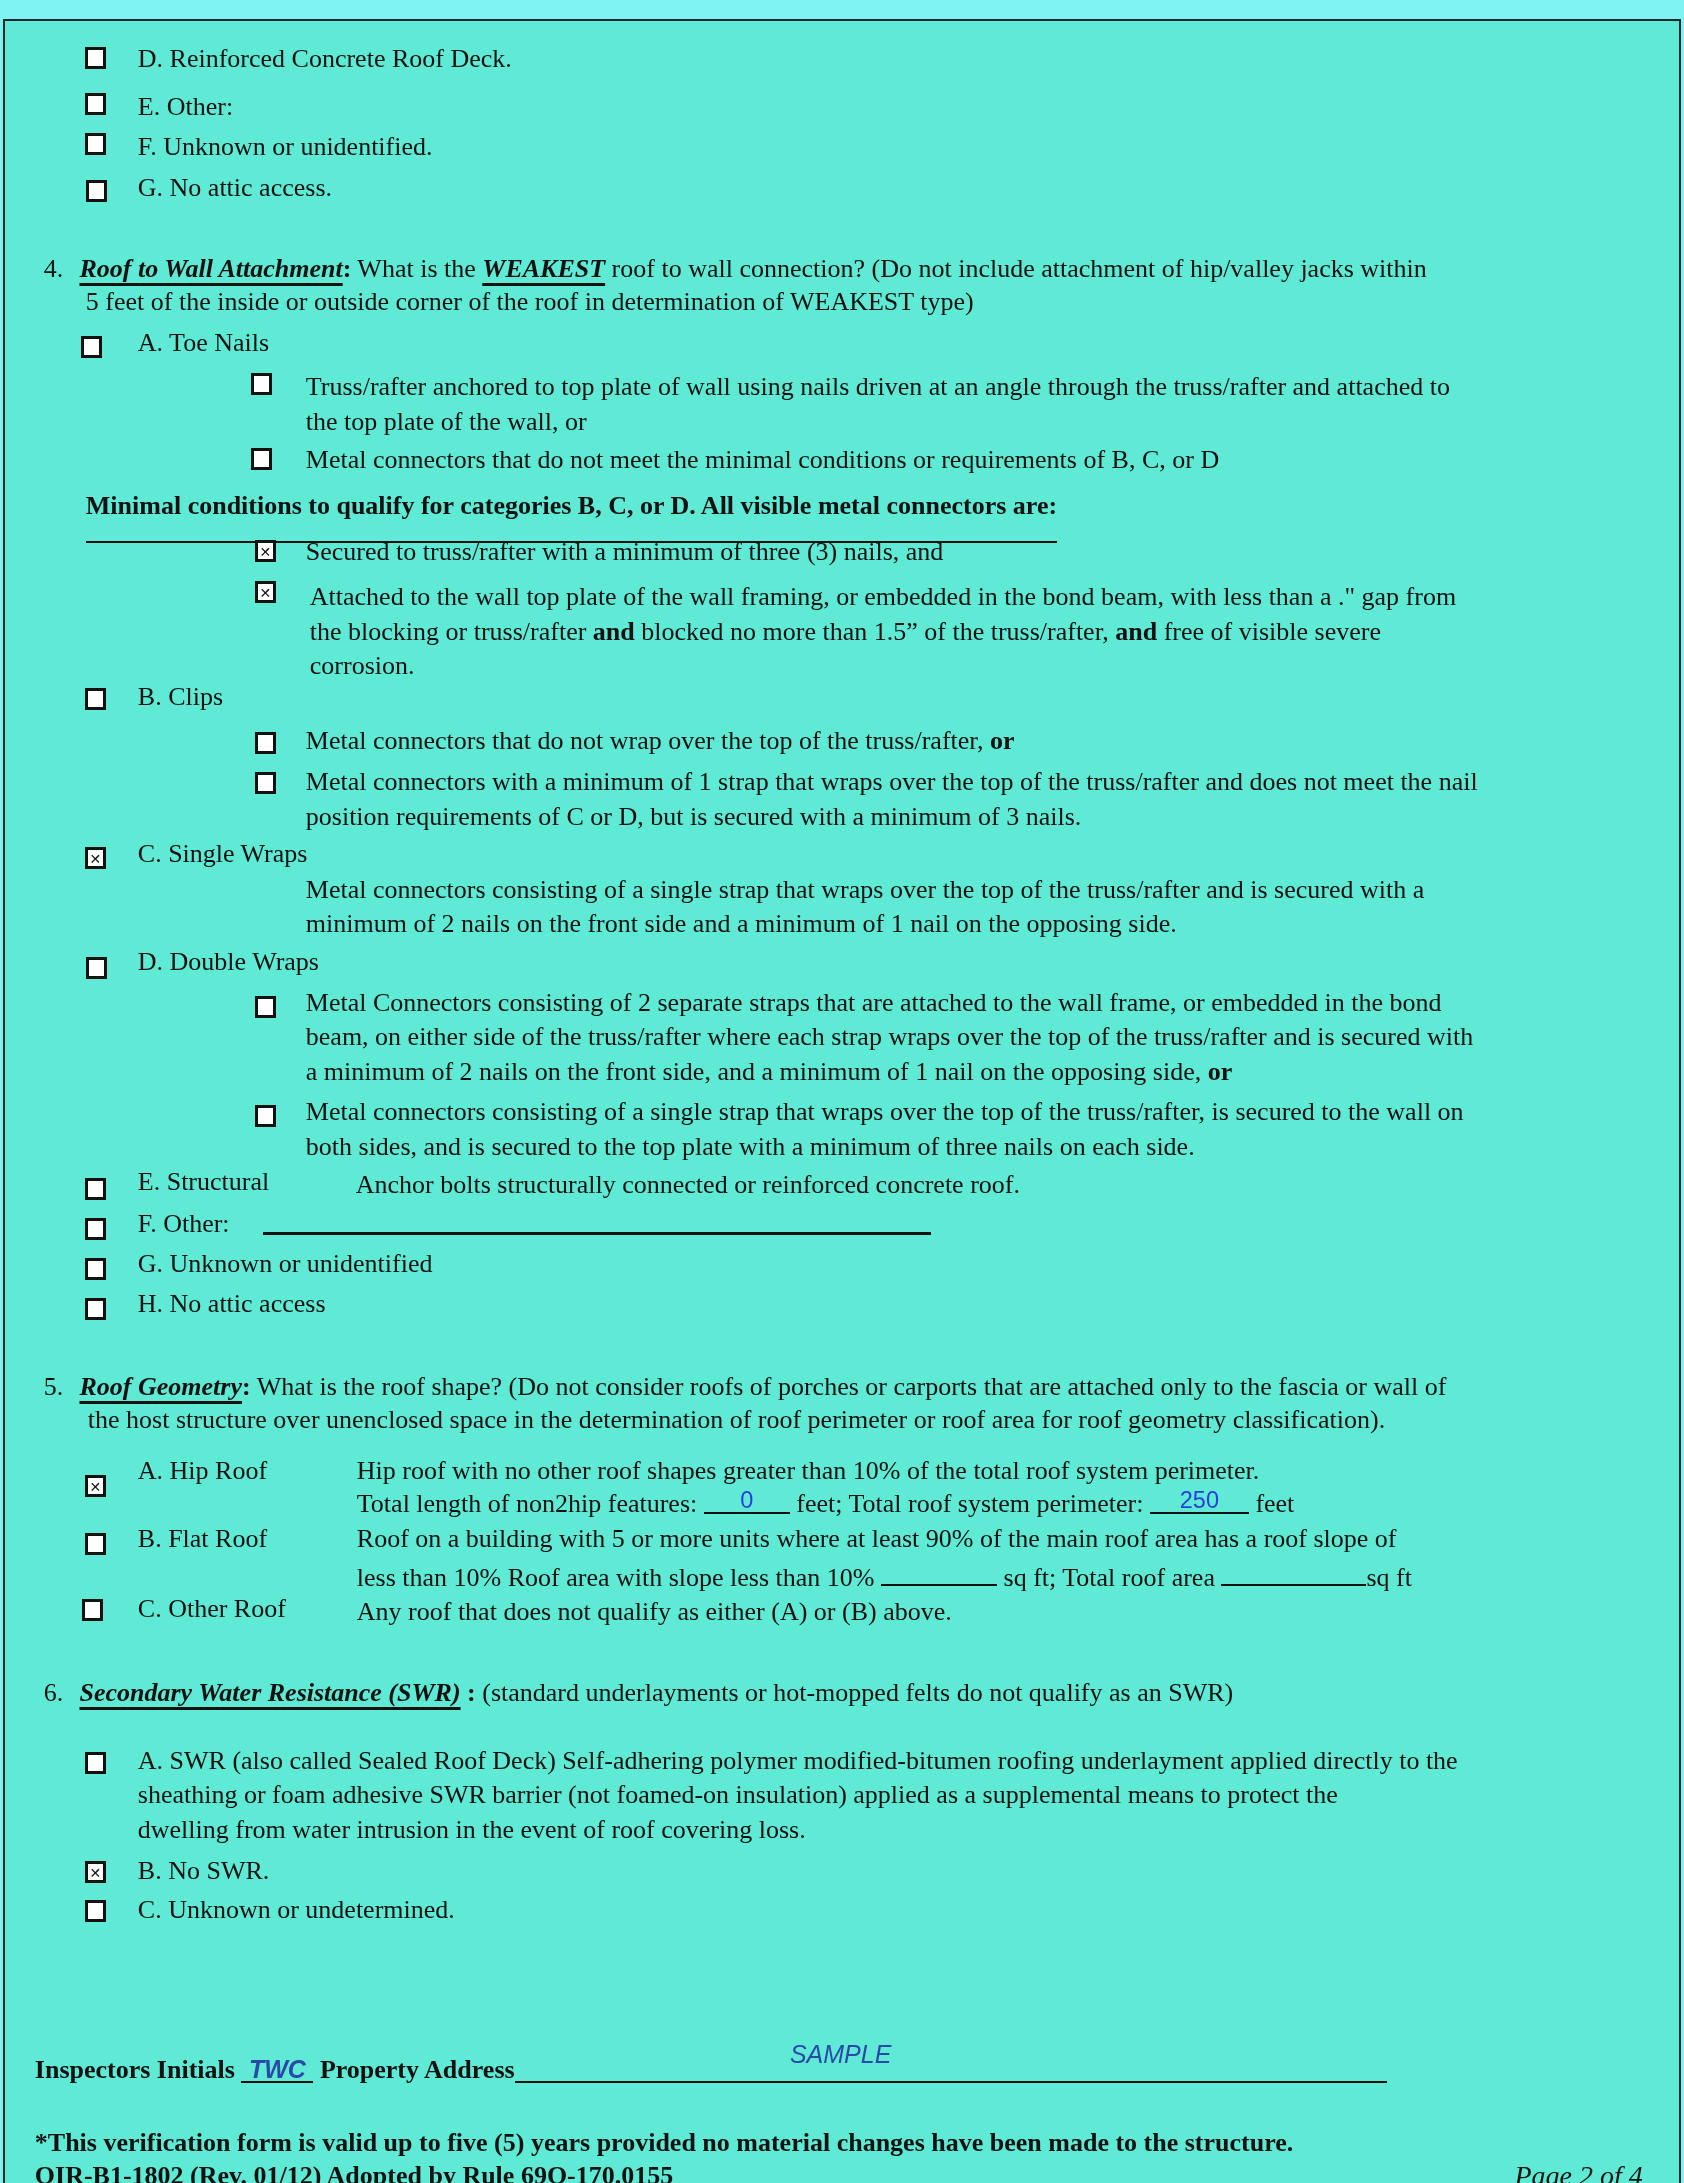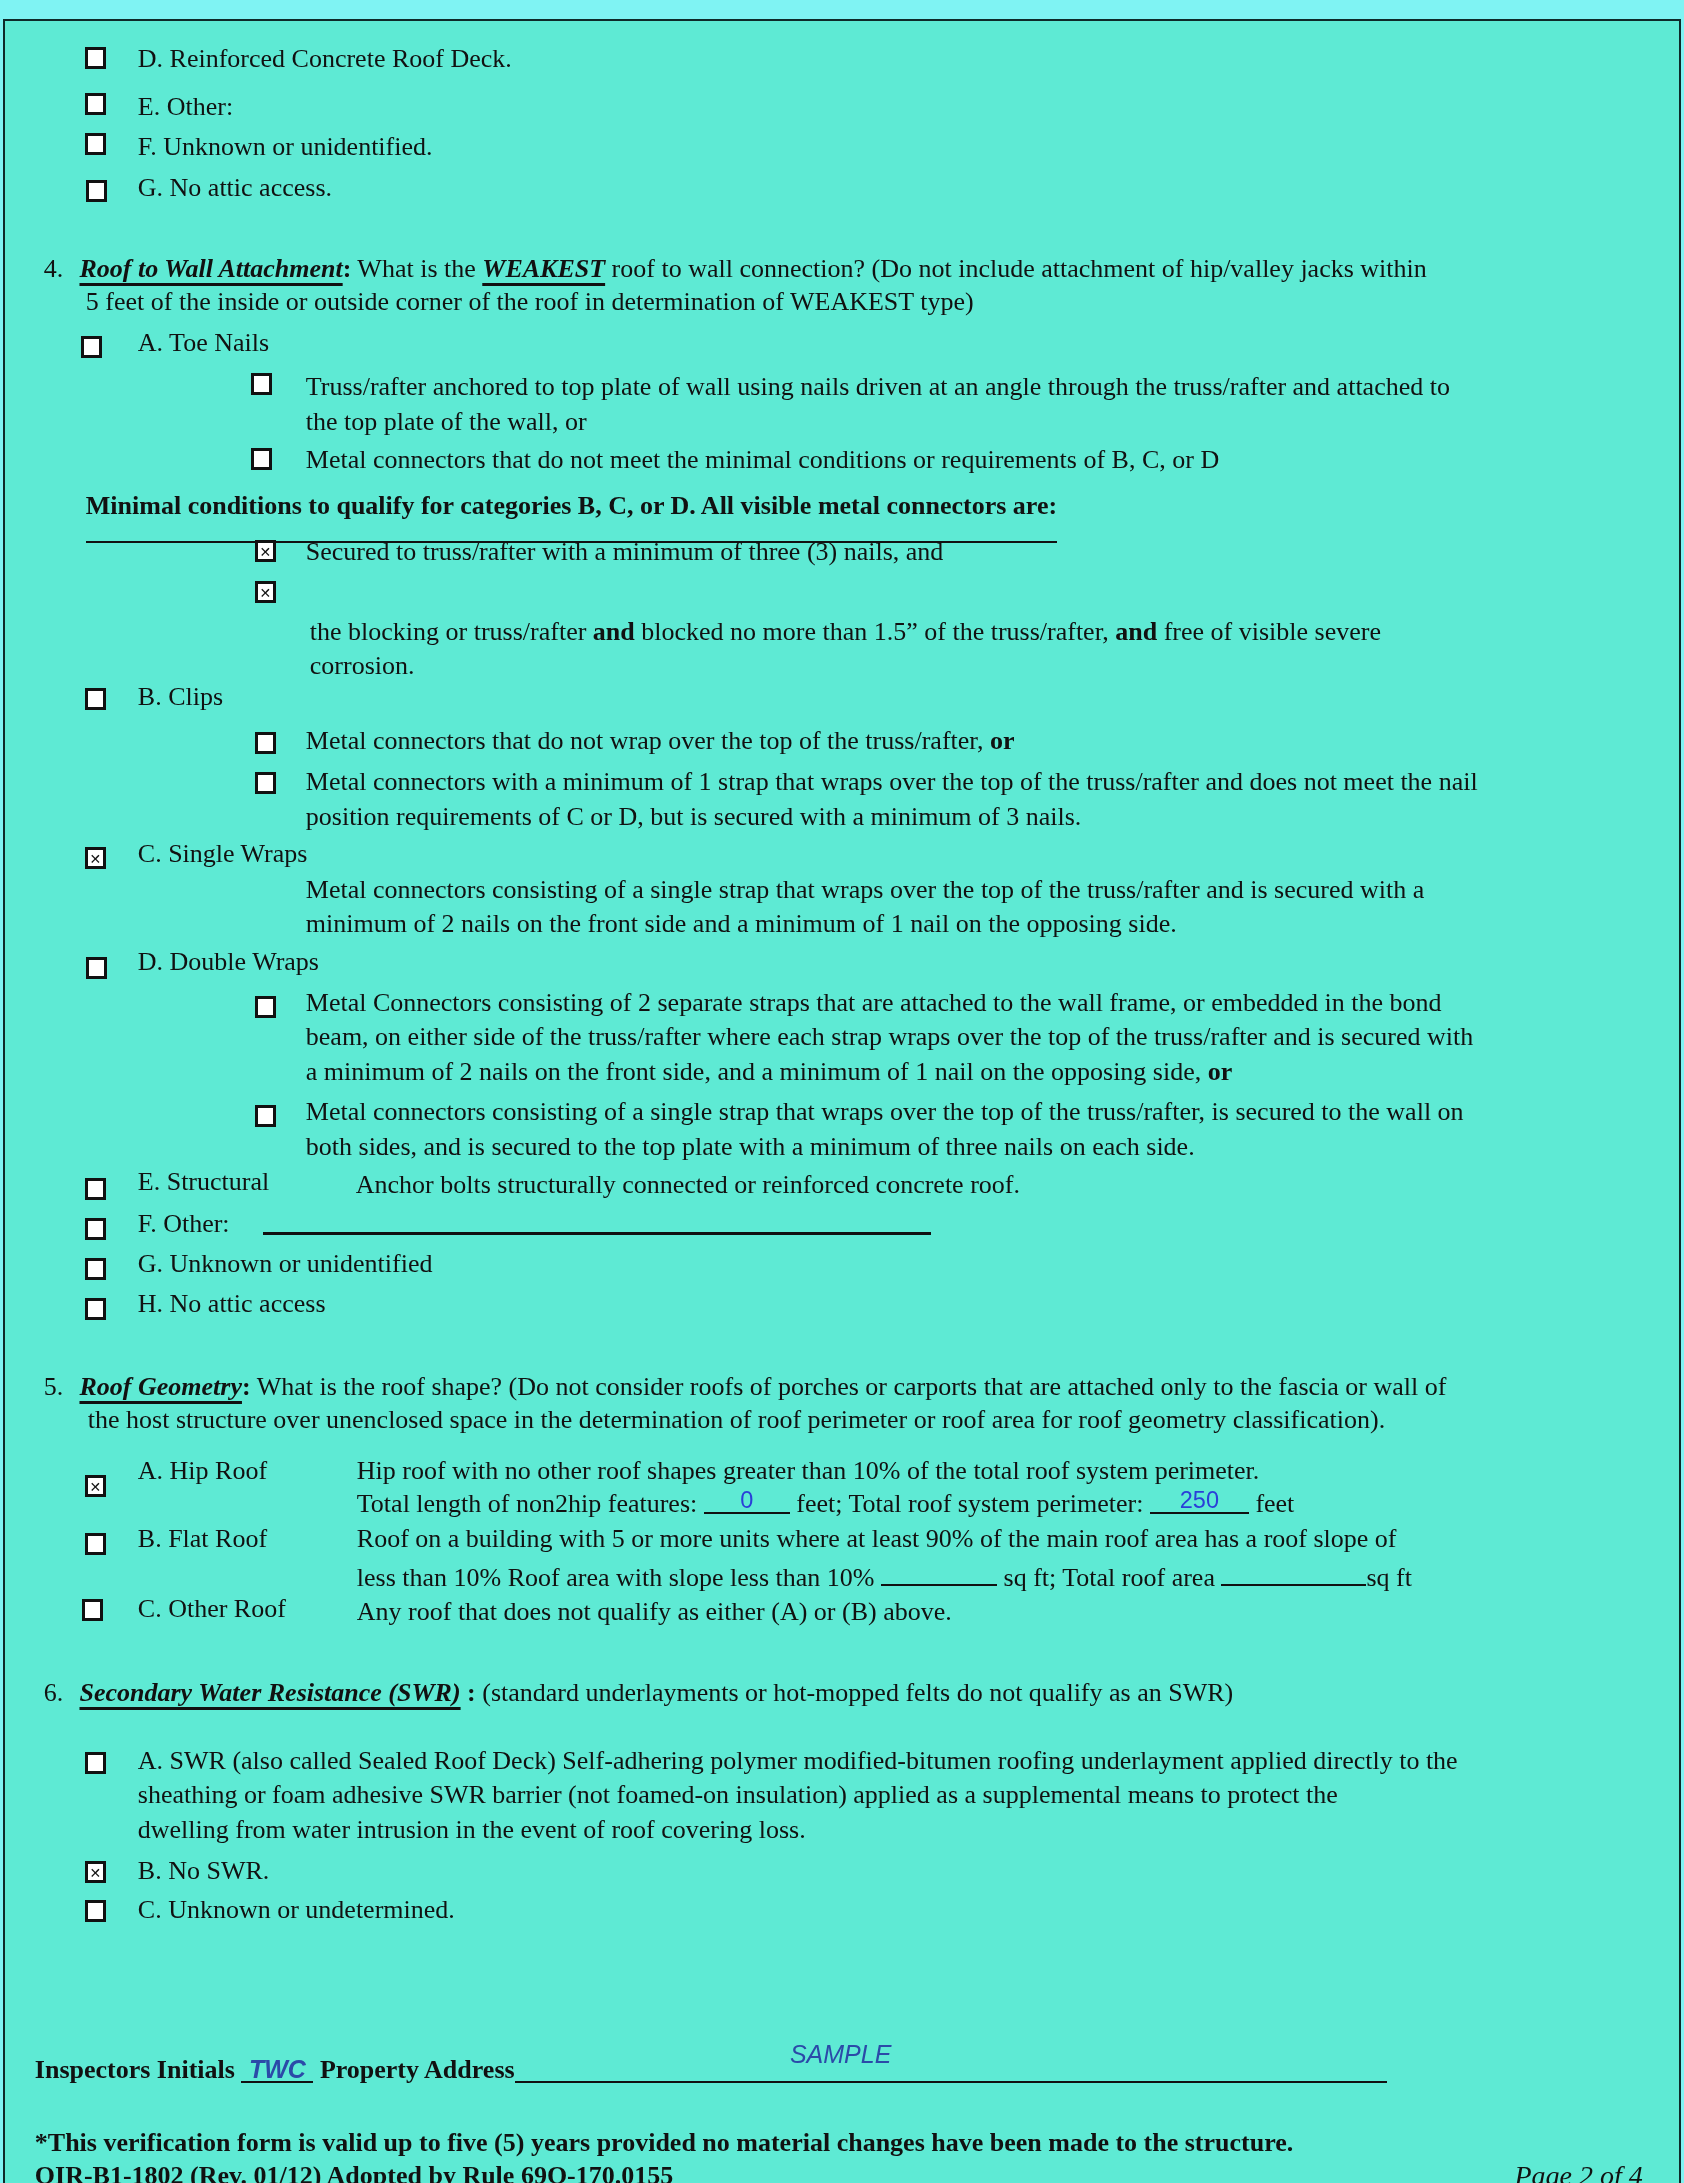--- a/index.html
+++ b/index.html
@@ -58,20 +58,21 @@
   <div class="abs t" style="left:301px;top:349px">Truss/rafter anchored to top plate of wall using nails driven at an angle through the truss/rafter and attached to</div>
   <div class="abs t" style="left:301px;top:384px">the top plate of the wall, or</div>
   <div class="cb" style="left:246px;top:427px"></div>
   <div class="abs t" style="left:301px;top:422px">Metal connectors that do not meet the minimal conditions or requirements of B, C, or D</div>
 
   <div class="abs t bold" style="left:81px;top:468px;border-bottom:2.8px solid #111;padding-bottom:19px">Minimal conditions to qualify for categories B, C, or D. All visible metal connectors are:</div>
 
   <div class="cb checked" style="left:250px;top:519px"></div>
   <div class="abs t" style="left:301px;top:514px">Secured to truss/rafter with a minimum of three (3) nails, and</div>
   <div class="cb checked" style="left:250px;top:560px"></div>
+  <div class="abs t" style="left:305px;top:559px">Attached to the wall top plate of the wall framing, or embedded in the bond beam, with less than a ." gap from</div>
   <div class="abs t" style="left:305px;top:594px">
     <span>the blocking or truss/rafter </span><span class="bold">and</span><span> blocked no more than 1.5” of the truss/rafter, </span><span class="bold">and</span><span> free of visible severe</span>
   </div>
   <div class="abs t" style="left:305px;top:628px">corrosion.</div>
 
   <div class="cb" style="left:80px;top:667px"></div>
   <div class="abs t" style="left:133px;top:659px">B.  Clips</div>
   <div class="cb" style="left:250px;top:711px"></div>
   <div class="abs t" style="left:301px;top:703px"><span>Metal connectors that do not wrap over the top of the truss/rafter, </span><span class="bold">or</span></div>
   <div class="cb" style="left:250px;top:751px"></div>

